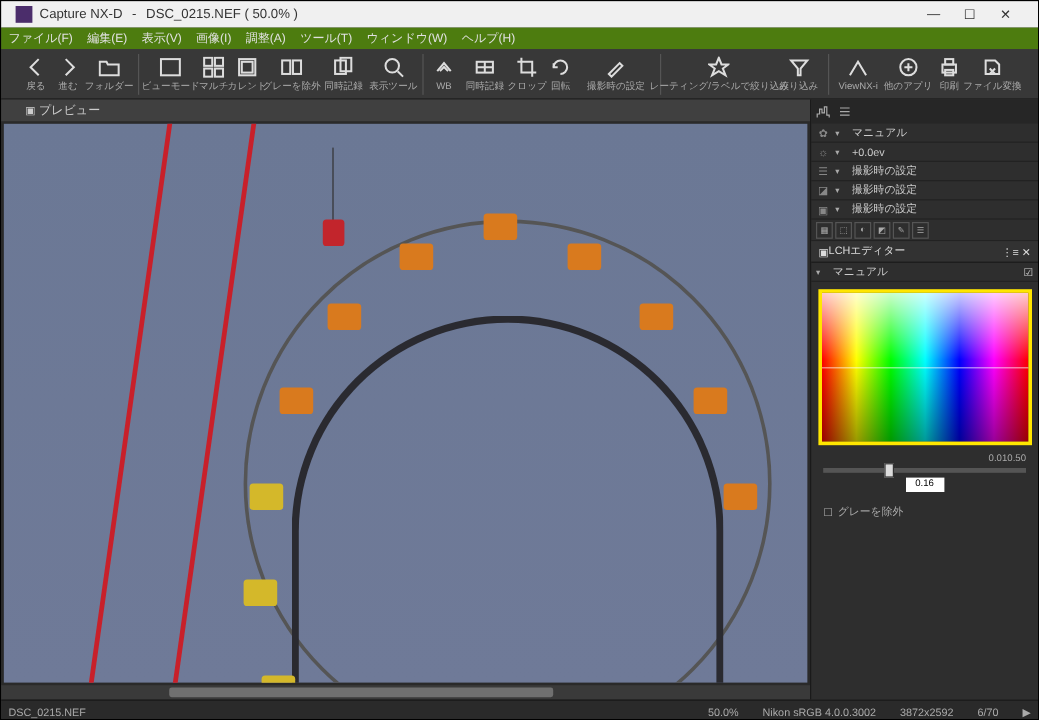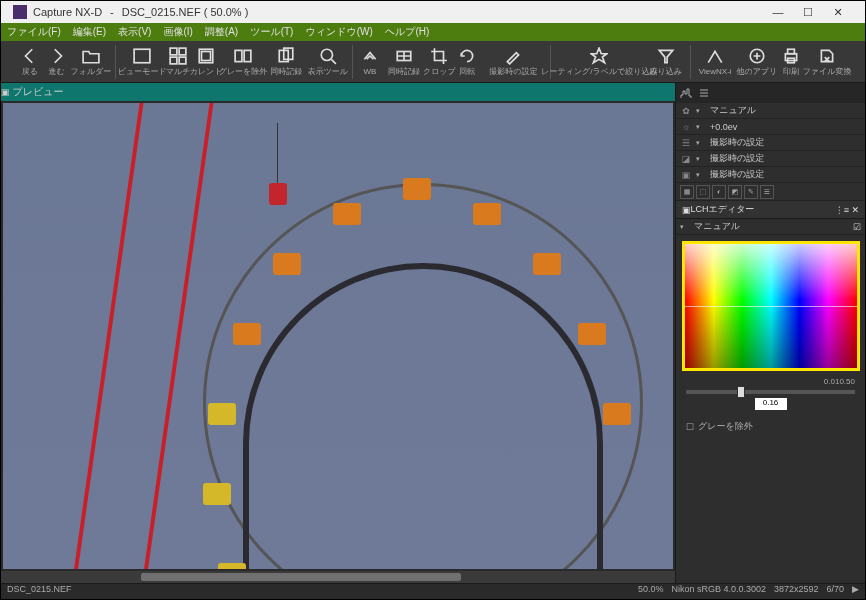--- a/index.html
+++ b/index.html
@@ -15,21 +15,21 @@
 .tb-btn{width:28px;display:flex;flex-direction:column;align-items:center;gap:1px;cursor:pointer;padding:2px 0}
 .tb-btn .tb-icon{width:18px;height:18px;display:flex;align-items:center;justify-content:center}
 .tb-label{font-size:8px;color:#aaa;white-space:nowrap}
 .tb-btn.wide{width:44px}
 .tb-btn.wider{width:70px}
 .tb-btn.widest{width:90px}
 .tb-sep{width:1px;height:34px;background:#555;margin:0 3px}
 .tb-btn svg{stroke:#ddd;fill:none;stroke-width:1.5}
 .main{flex:1;display:flex;min-height:0}
 .viewport{flex:1;display:flex;flex-direction:column;background:#2a2a2a}
-.preview-tab{height:18px;display:flex;align-items:center;padding-left:0;font-size:10px;color:#ccc;background:#0f766e}
+.preview-tab{height:18px;display:flex;align-items:center;padding-left:20px;font-size:10px;color:#ccc;background:#404040}
 .preview-tab::before{content:"▣";margin-right:3px;font-size:9px}
 .canvas{flex:1;background:#2a2a2a;position:relative;overflow:hidden;margin:2px}
 .img-placeholder{position:absolute;inset:0;background:linear-gradient(180deg,#6b7895 0%,#6f7a98 100%)}
 .crane{position:absolute;left:80px;top:0;width:140px;height:520px}
 .crane-arm{position:absolute;left:0;top:0;width:100%;height:100%;transform:skewX(-8deg)}
 .crane-arm::before{content:"";position:absolute;left:20px;top:0;width:4px;height:100%;background:#c8202a}
 .crane-arm::after{content:"";position:absolute;left:90px;top:0;width:4px;height:100%;background:#c8202a}
 .hook{position:absolute;left:260px;top:20px;width:30px;height:120px}
 .hook::before{content:"";position:absolute;left:14px;top:0;width:1px;height:80px;background:#333}
 .hook::after{content:"";position:absolute;left:6px;top:60px;width:18px;height:22px;background:#c2252c;border-radius:3px}
@@ -52,21 +52,21 @@
 .mini-icon{width:14px;height:14px;border:1px solid #555;display:flex;align-items:center;justify-content:center;font-size:7px;color:#aaa}
 .lch-editor{padding:4px}
 .spectrum{width:178px;height:130px;border:3px solid #ffe600;margin:2px auto;background:linear-gradient(to bottom,rgba(255,255,255,0.8),rgba(0,0,0,0) 45%,rgba(0,0,0,0.4) 100%),linear-gradient(to right,#ff0000,#ffff00,#00ff00,#00ffff,#0000ff,#ff00ff,#ff0000);position:relative}
 .spectrum::after{content:"";position:absolute;left:0;right:0;top:50%;height:1px;background:rgba(255,255,255,0.6)}
 .slider-area{padding:4px 6px;font-size:8px;color:#aaa}
 .slider-track{height:4px;background:#555;position:relative;margin:4px 0}
 .slider-thumb{position:absolute;top:-4px;left:30%;width:8px;height:12px;background:#ddd;border:1px solid #333}
 .slider-labels{display:flex;justify-content:flex-end}
 .slider-value{width:32px;height:12px;background:#fff;color:#000;font-size:8px;text-align:center;margin:2px auto}
 .gray-check{padding:4px 6px;font-size:9px;color:#aaa;display:flex;align-items:center;gap:4px}
-.statusbar{height:16px;background:#2a2a2a;border-top:1px solid #1a1a1a;display:flex;align-items:flex-start;padding:0 6px;font-size:9px;color:#aaa;gap:8px}
+.statusbar{height:16px;background:#2a2a2a;border-top:1px solid #1a1a1a;display:flex;align-items:flex-end;padding:0 6px;font-size:9px;color:#aaa;gap:20px}
 .statusbar .spacer{flex:1}
 .close-x{float:right;margin-left:auto;cursor:pointer}
 </style>
 </head>
 <body>
 
 <div class="window">
 
   <div class="titlebar">
     <div class="icon-app"></div>

